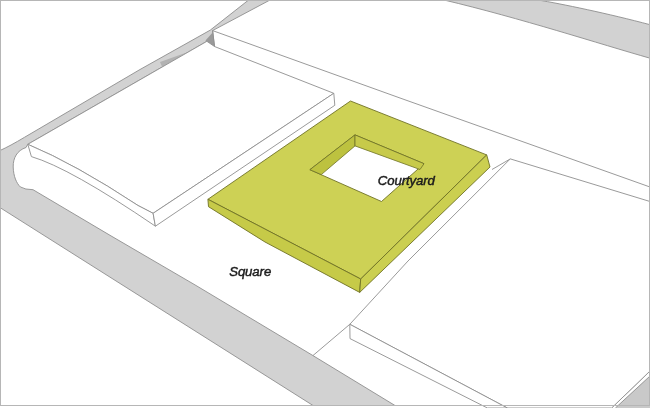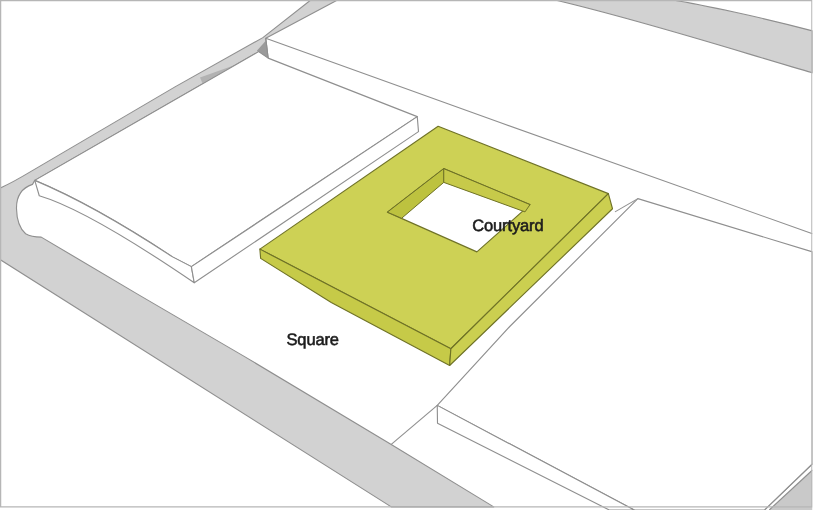--- a/index.html
+++ b/index.html
@@ -1,16 +1,16 @@
 <!DOCTYPE html>
 <html><head>
 <meta charset="utf-8">
 <style>
   html,body{margin:0;padding:0;background:#ffffff;}
-  .wrap{width:571px;height:408px;position:relative;font-family:"Liberation Sans",sans-serif;}
+  .wrap{width:571px;height:408px;position:relative;font-family:"Liberation Sans",sans-serif;font-style:italic;}
   svg{display:block;}
 </style>
 </head>
 <body>
 <div class="wrap">
 <svg width="650" height="408" viewBox="0 0 650 408">
 
 <rect x="0" y="0" width="650" height="408" fill="#ffffff"></rect>
 
 <path d="M 248.6,0 L 270,0 L 212.6,30.6 L 214.5,46.5 L 206.9,41.3 L 27.8,144.3

